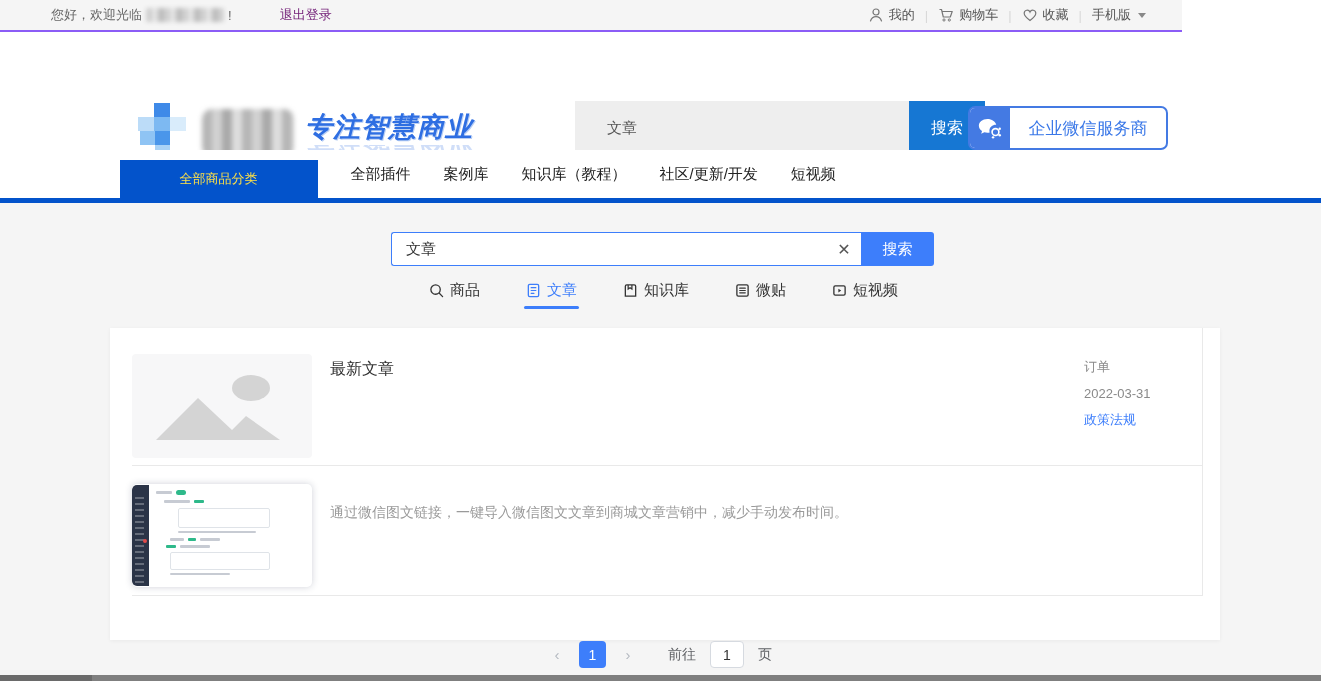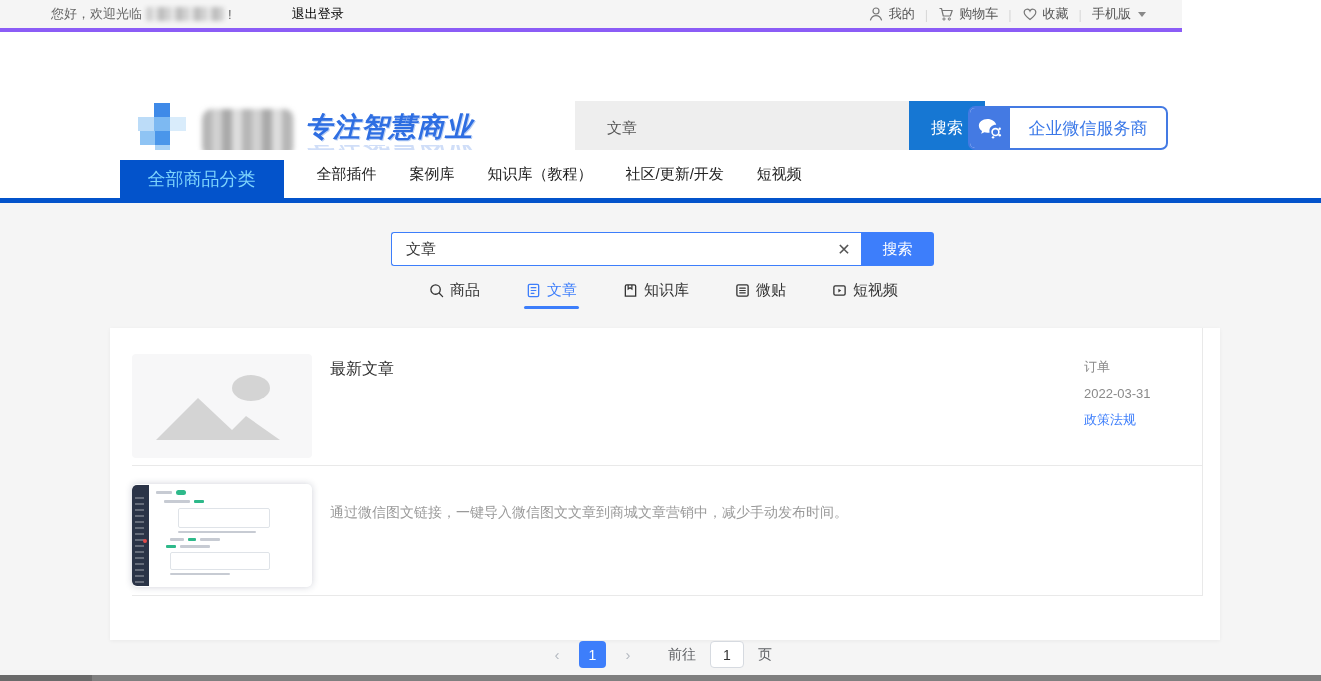--- a/index.html
+++ b/index.html
@@ -6,30 +6,30 @@
   html,body { width:1321px; height:681px; }
   body {
     font-family:"Liberation Sans","DejaVu Sans",sans-serif;
     background:#fff; color:#333; position:relative; overflow:hidden;
   }
   .page { position:absolute; inset:0; }
 
   
   .topbar {
     position:absolute; left:0; top:0; width:1182px; height:32px;
-    background:#f5f5f5; border-bottom:4px solid #8b5cf6;
+    background:#f5f5f5; border-bottom:2px solid #8b5cf6;
     font-size:13px; color:#666;
   }
   .topbar-inner { position:relative; width:1110px; margin:0 auto; height:100%;
     display:flex; align-items:center; }
   .greeting { display:flex; align-items:center; gap:2px; margin-left:15px; }
   .blur-name { width:78px; height:14px; margin:0 2px;
     background:repeating-linear-gradient(90deg,#cfcfcf 0 6px,#e3e3e3 6px 12px,#bdbdbd 12px 18px);
     filter:blur(2px); border-radius:2px; }
-  .logout { color:#000000; margin-left:60px; cursor:pointer; }
+  .logout { color:#701a75; margin-left:48px; cursor:pointer; }
   .topbar-right { margin-left:auto; display:flex; align-items:center; gap:10px; }
   .tb-item { display:flex; align-items:center; gap:5px; cursor:pointer; color:#555; }
   .tb-sep { color:#d8d8d8; }
   .tb-item svg { display:block; }
   .caret { display:inline-block; width:0; height:0; margin-left:2px;
     border-left:4px solid transparent; border-right:4px solid transparent;
     border-top:5px solid #888; }
 
   
   .header { position:absolute; left:0; top:33px; width:1321px; height:117px; background:#fff; }
@@ -63,22 +63,22 @@
     display:flex; align-items:center; cursor:pointer; overflow:hidden;
   }
   .wecom-ic { width:42px; height:44px; background:#447ae3; display:flex;
     align-items:center; justify-content:center; flex-shrink:0; margin:-2px 0 -2px -2px; }
   .wecom-label { flex:1; text-align:center; color:#3a78e8; font-size:17px; }
 
   
   .nav { position:absolute; left:0; top:150px; width:1321px; height:48px; background:#fff; }
   .nav-inner { width:1110px; margin:0 auto; height:100%; display:flex; align-items:center; }
   .nav-active {
-    margin-left:14px; width:164px; height:38px; align-self:flex-end;
-    background:#0353cb; color:#7dd3fc; font-size:18px;
+    margin-left:14px; width:198px; height:38px; align-self:flex-end;
+    background:#0353cb; color:#fde047; font-size:13px;
     display:flex; align-items:center; justify-content:center; cursor:pointer;
   }
   .nav-item { margin-left:33px; font-size:15px; color:#222; cursor:pointer; white-space:nowrap; }
   .nav-bar { position:absolute; left:0; top:198px; width:1321px; height:5px; background:#0353cb; }
 
   
   .content { position:absolute; left:0; top:203px; width:1321px; height:472px; background:#f5f5f5; }
 
   .csearch { position:absolute; left:391px; top:29px; width:543px; height:34px; display:flex; }
   .csearch-box { flex:1; background:#fff; border:1px solid #3d7efb; border-right:none;

